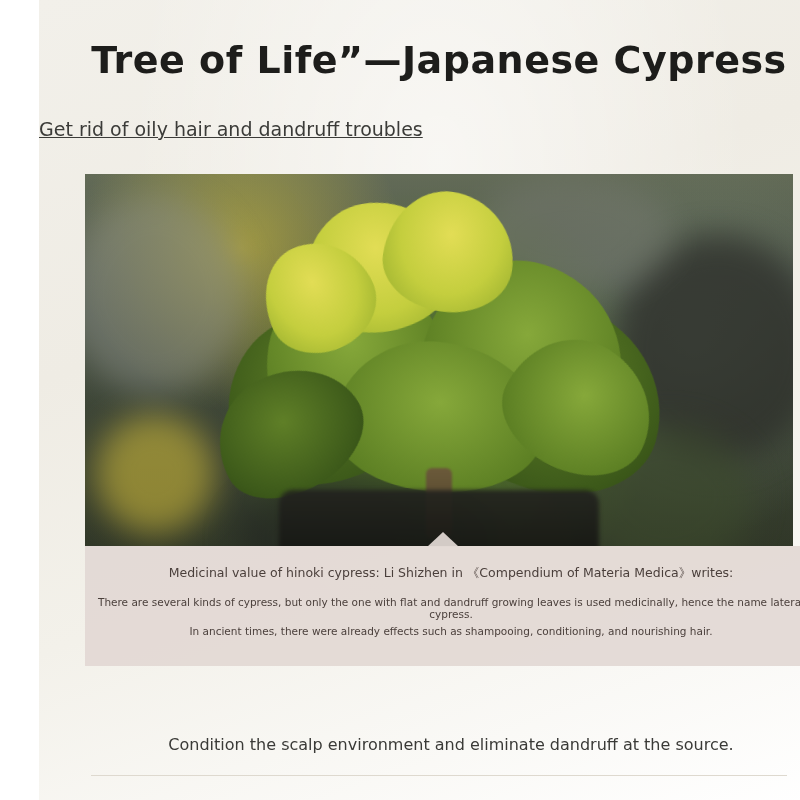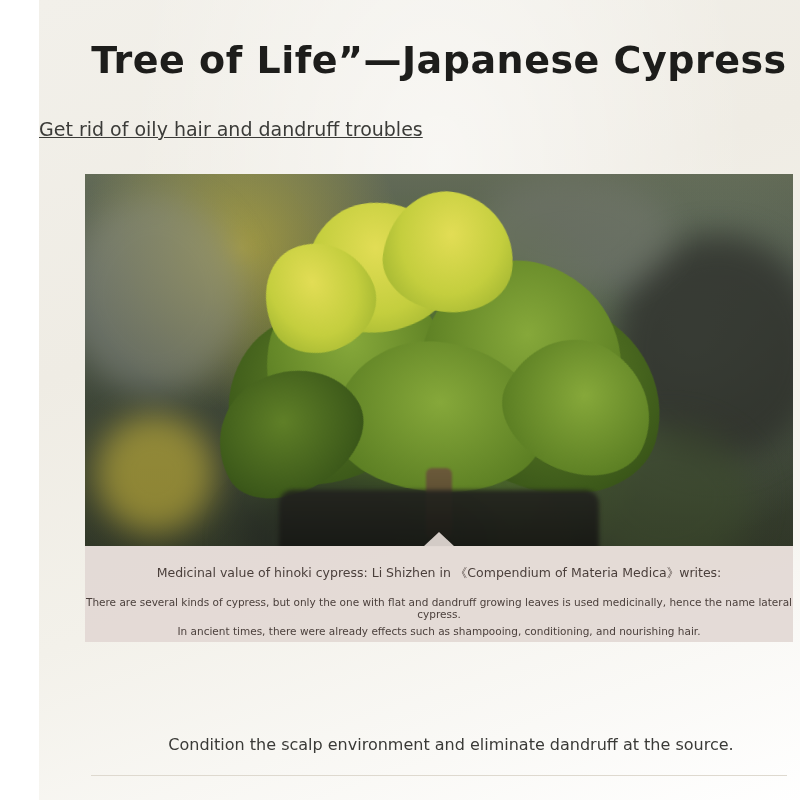--- a/index.html
+++ b/index.html
@@ -127,22 +127,23 @@
     border-radius: 14px 14px 6px 6px;
     filter: blur(2px);
     opacity: .9;
   }
 
   .caption-panel {
     position: absolute;
     left: 46px;
     top: 546px;
     width: 708px;
-    height: 96px;
+    height: 120px;
     background: rgba(226, 216, 212, 0.93);
+    padding-left: 8px;
   }
   .caption-notch {
     position: absolute;
     left: 50%;
     top: -14px;
     transform: translateX(-50%);
     width: 0;
     height: 0;
     border-left: 16px solid transparent;
     border-right: 16px solid transparent;

